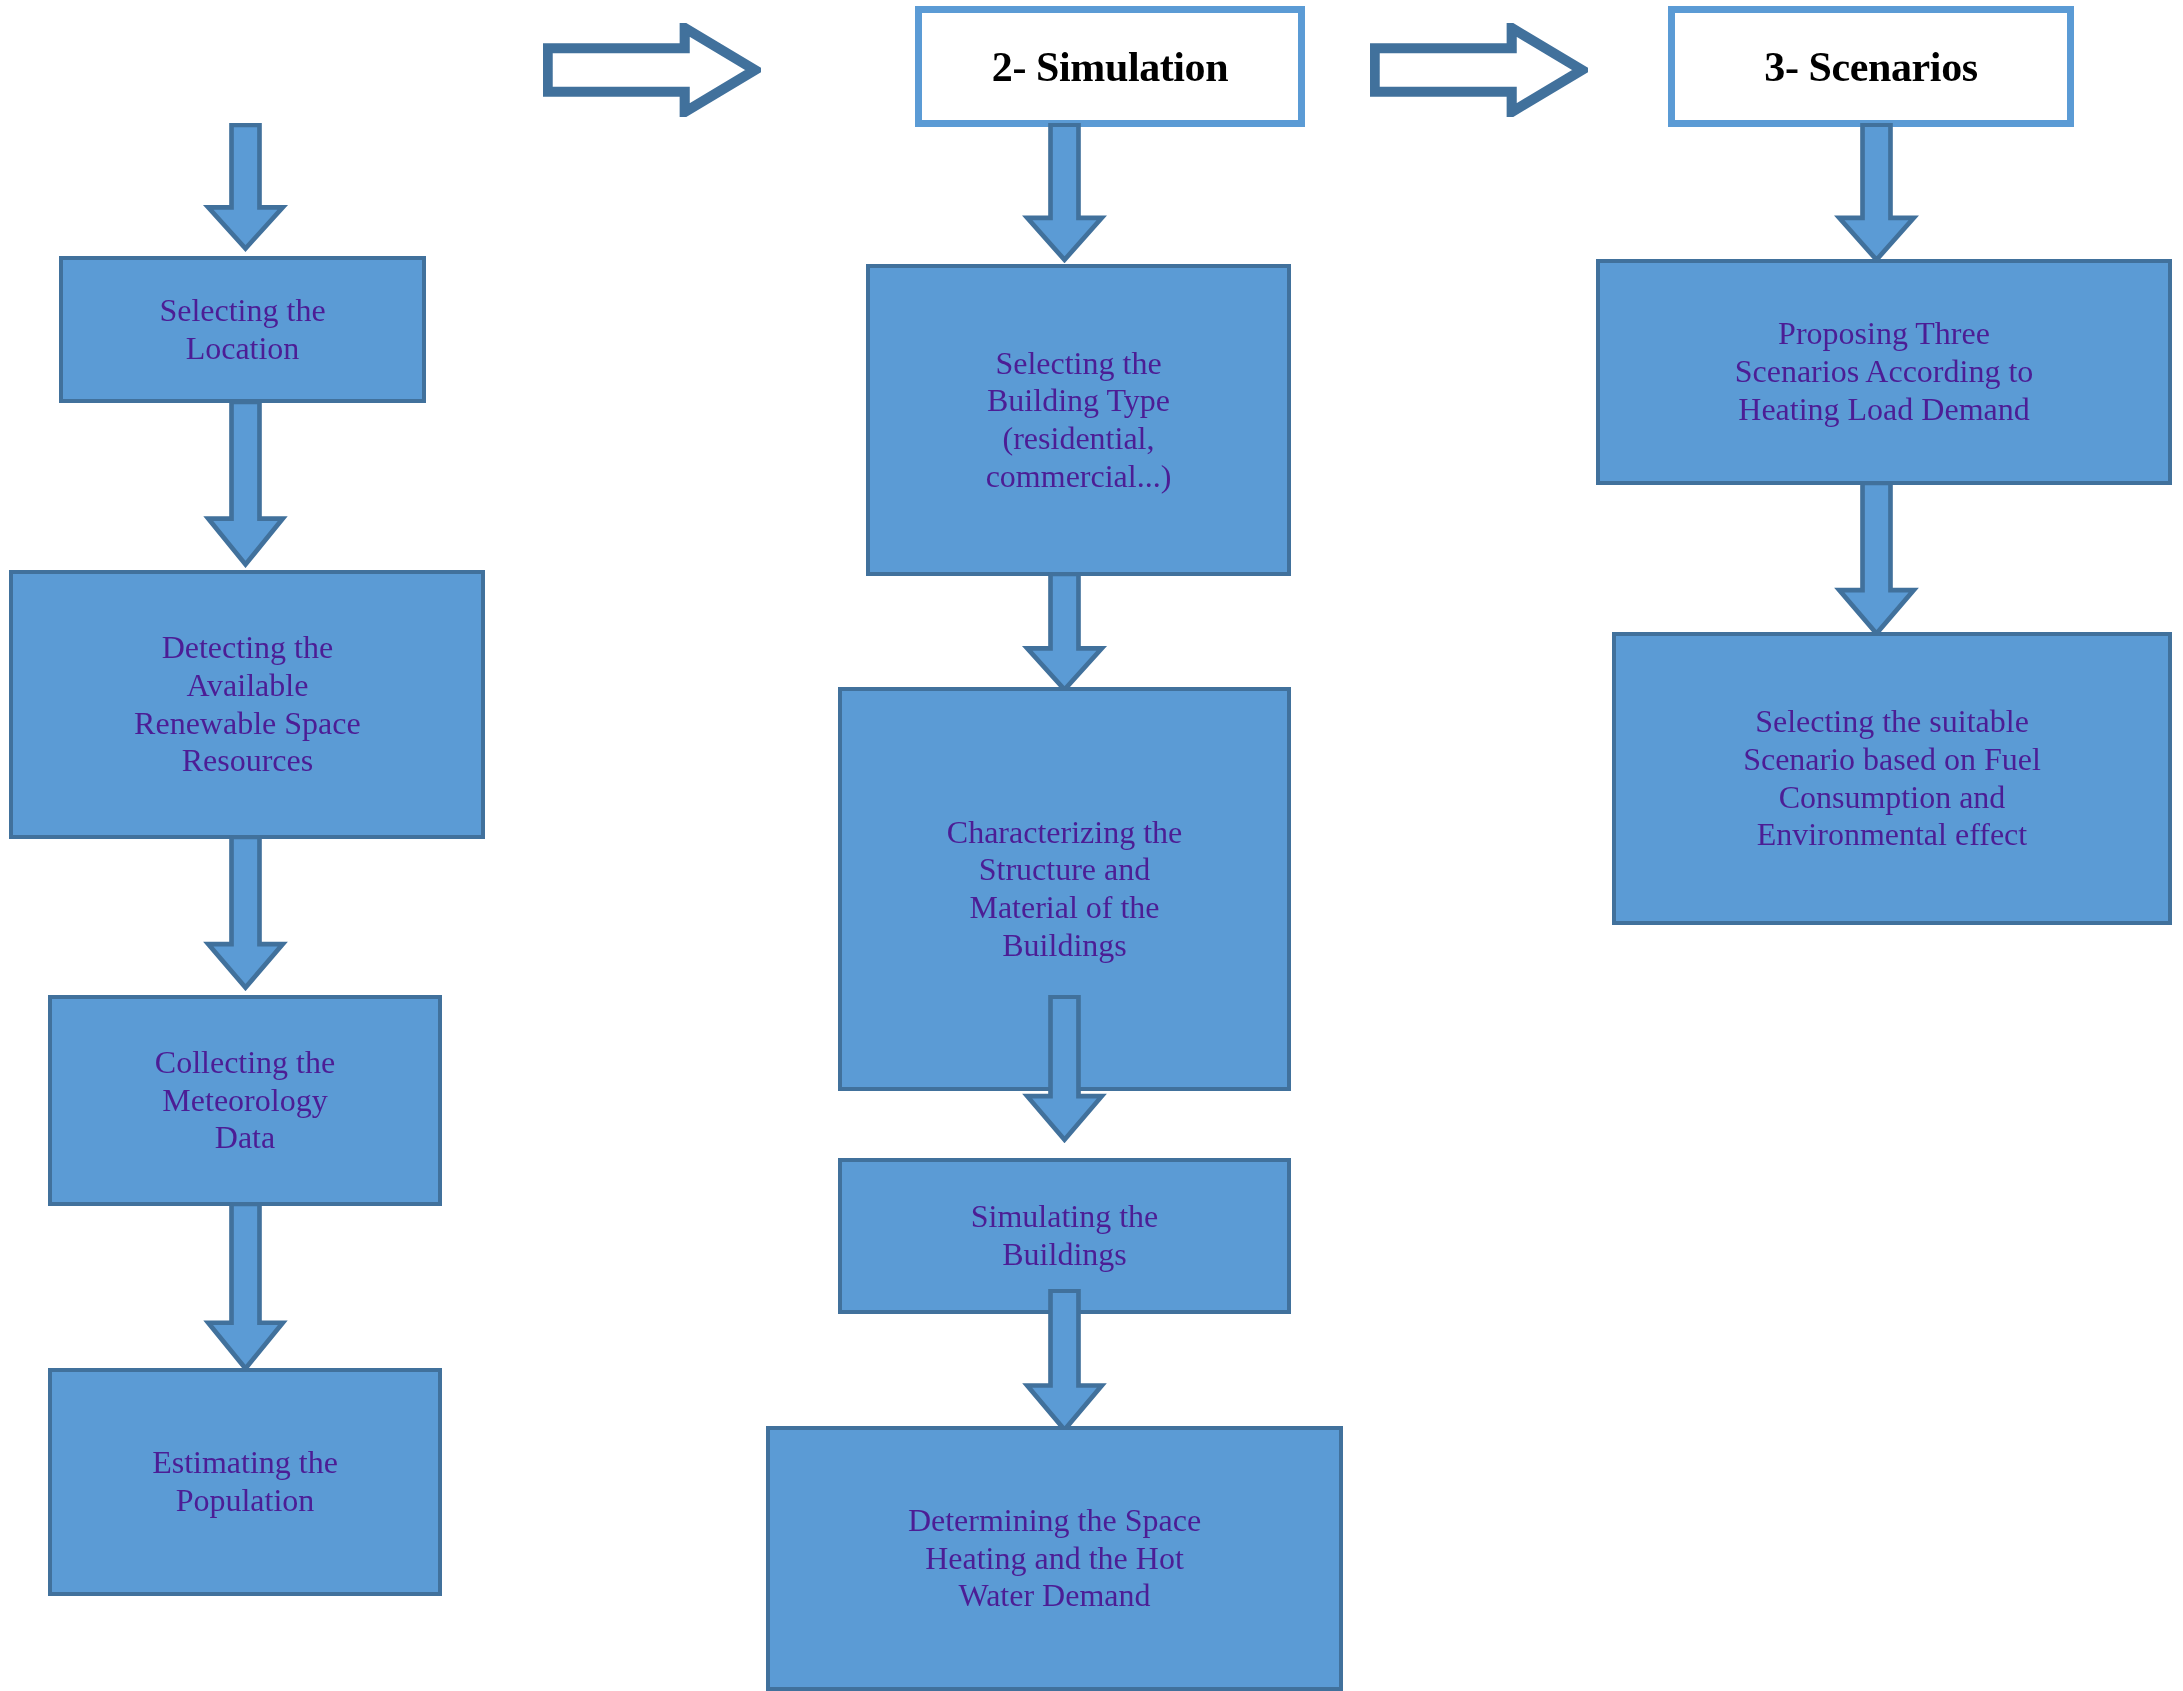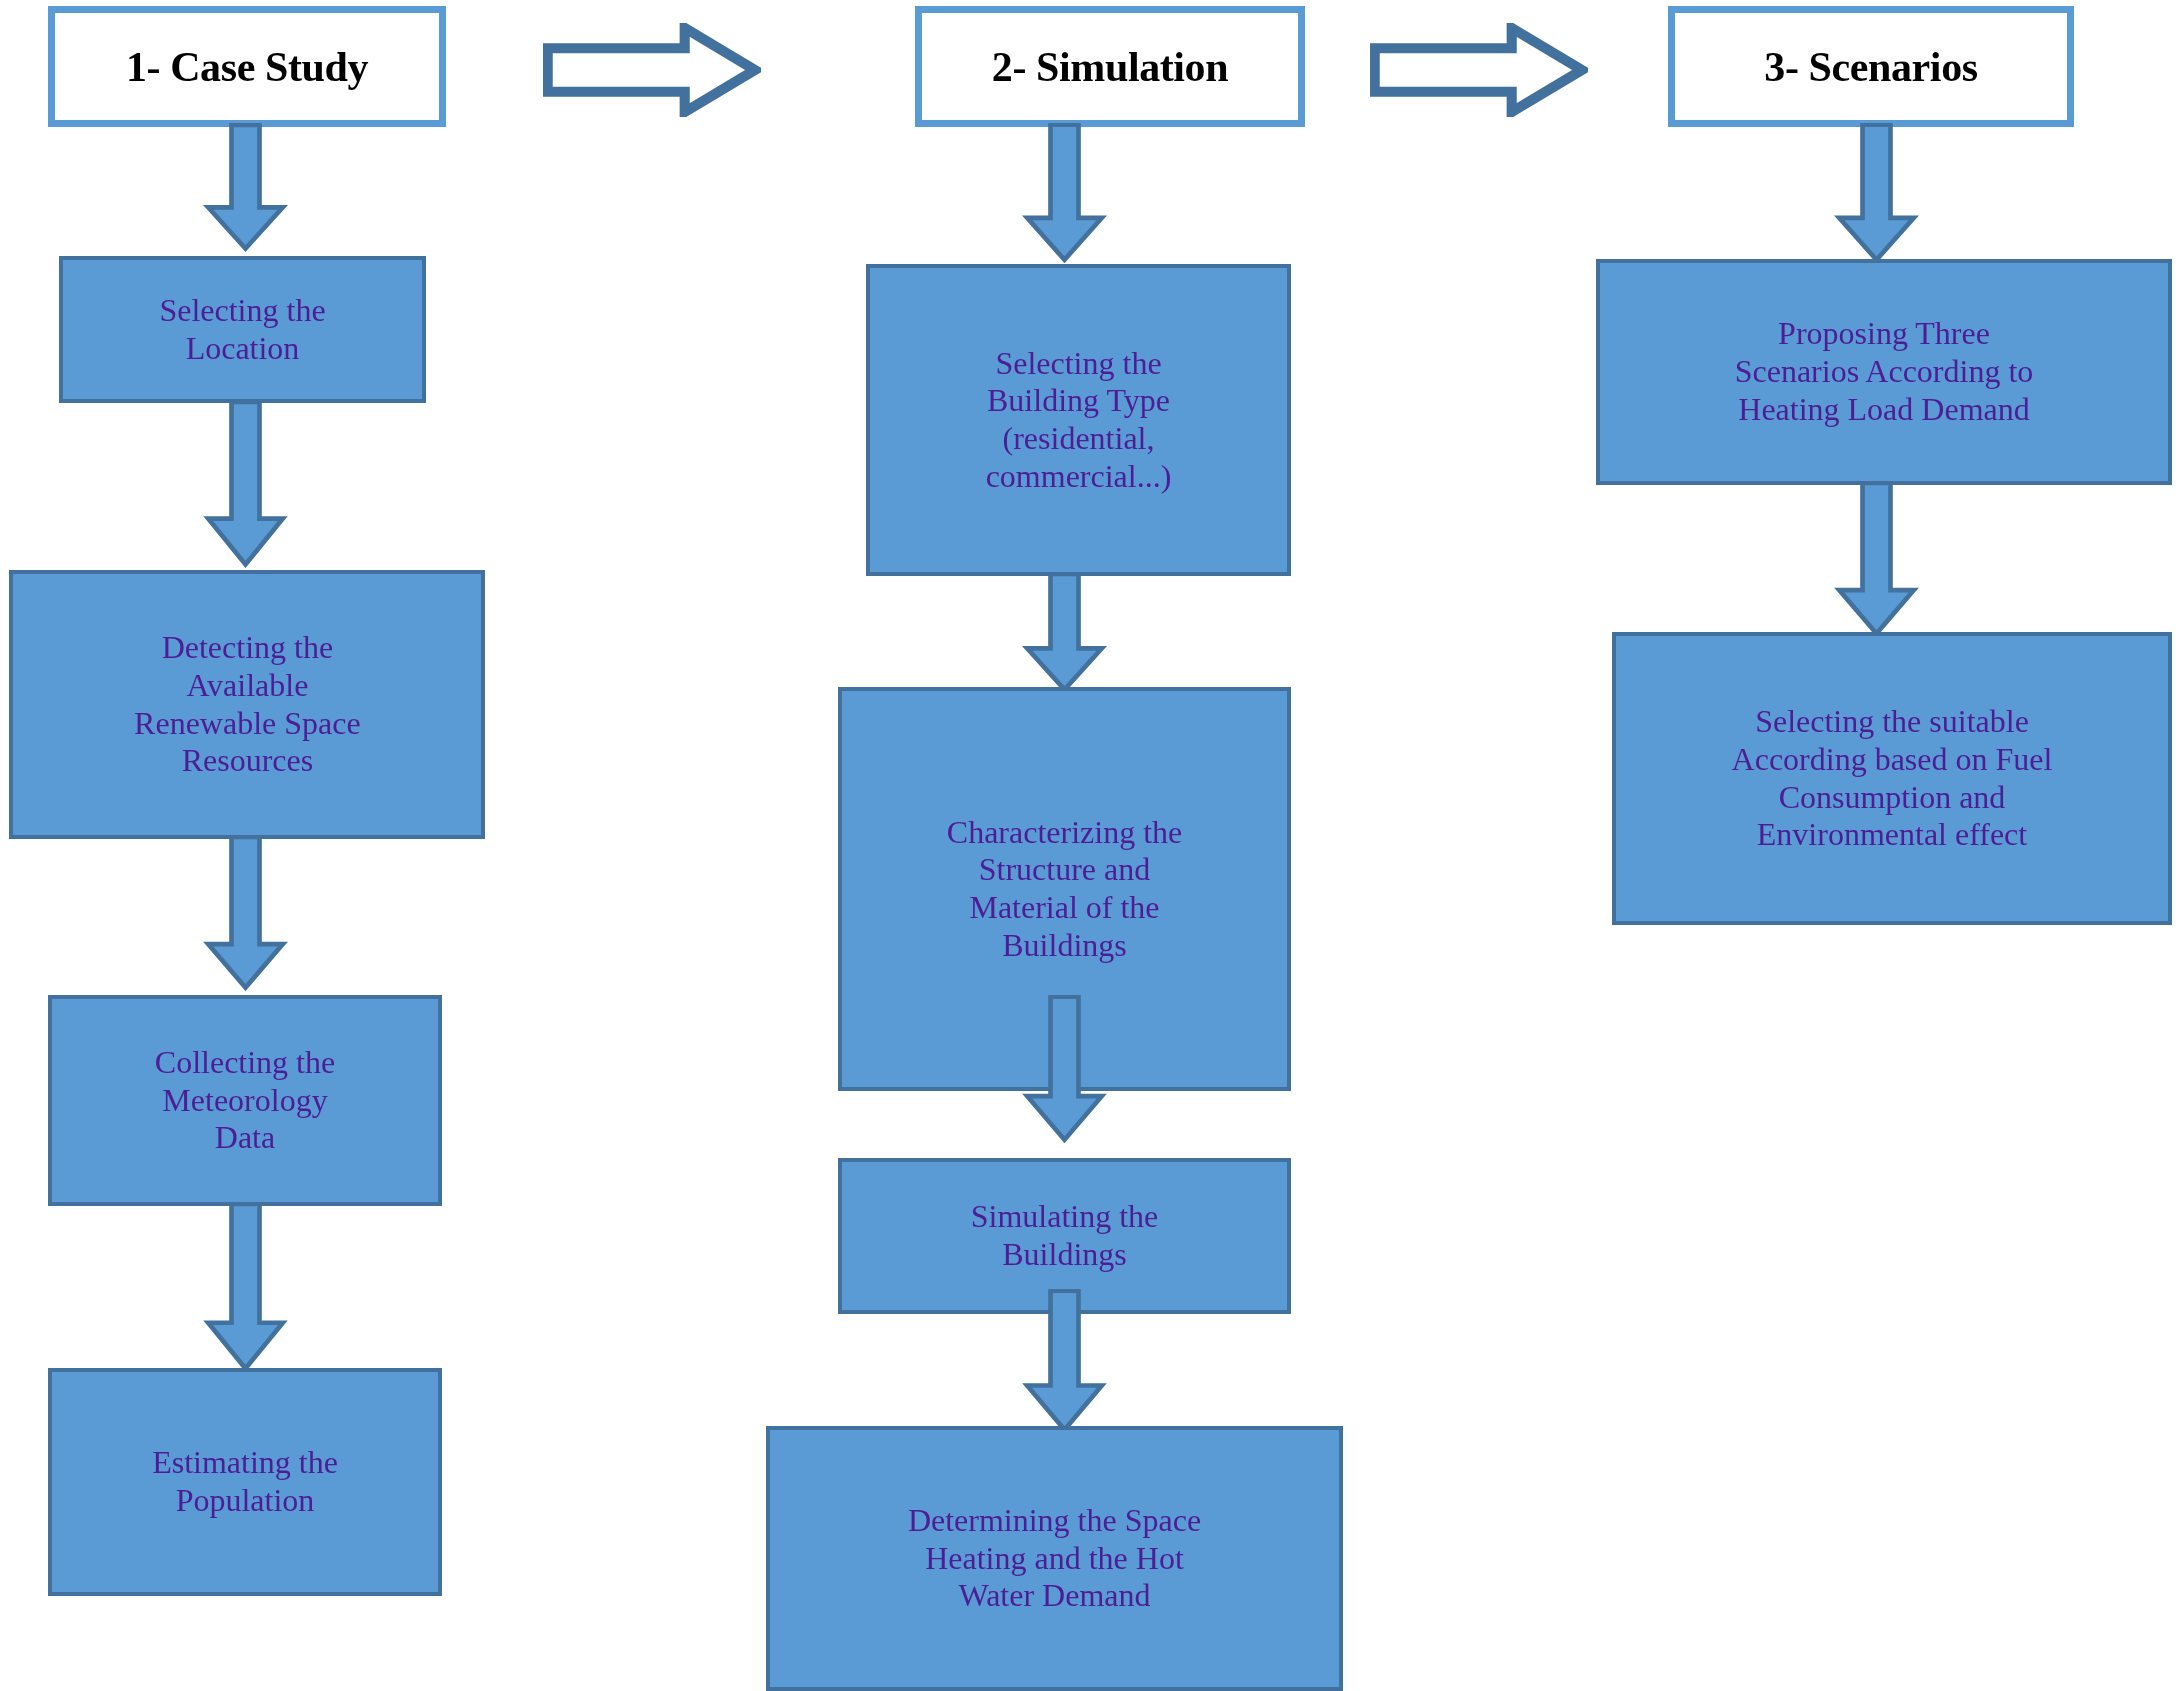--- a/index.html
+++ b/index.html
@@ -64,23 +64,20 @@
   .h-arrow {
     position: absolute;
   }
   .h-arrow svg { display: block; }
 </style>
 </head>
 <body>
 
 <div id="canvas">
 
-  <div class="stage-header" style="left:48px; top:6.2px; width:398px; height:121px;">
-    <span class="stage-label">1- Case Study</span>
-  </div>
 
   <div class="v-arrow" style="left:195px; top:123px; width:101px; height:129px;">
     <svg width="101" height="129" viewBox="0 0 130 165">
       <polygon points="47,2 83,2 83,108 113,108 65,161 17,108 47,108" fill="#5B9BD5" stroke="#41719C" stroke-width="6"></polygon>
     </svg>
   </div>
 
   <div class="proc-box" style="left:59px; top:256px; width:367px; height:147px;">
     <span class="proc-label">Selecting the
 Location</span>
@@ -204,19 +201,19 @@
   </div>
 
   <div class="v-arrow" style="left:1826px; top:481px; width:101px; height:156px;">
     <svg width="101" height="156" viewBox="0 0 130 200">
       <polygon points="47,2 83,2 83,140 113,140 65,196 17,140 47,140" fill="#5B9BD5" stroke="#41719C" stroke-width="6"></polygon>
     </svg>
   </div>
 
   <div class="proc-box" style="left:1612px; top:632px; width:560px; height:293px;">
     <span class="proc-label">Selecting the suitable
-According based on Fuel
+Scenario based on Fuel
 Consumption and
 Environmental effect</span>
   </div>
 
 </div>
 
 
 </body></html>

